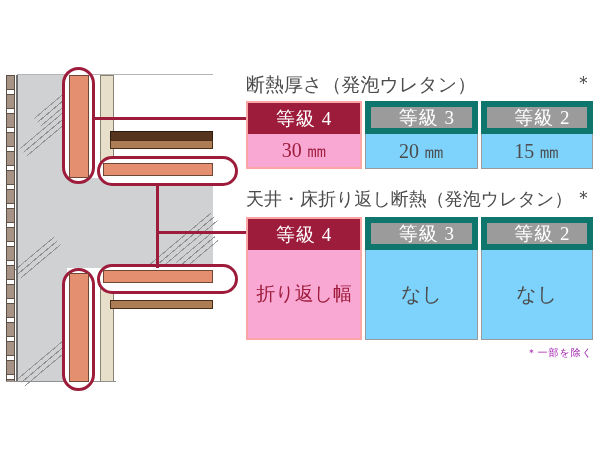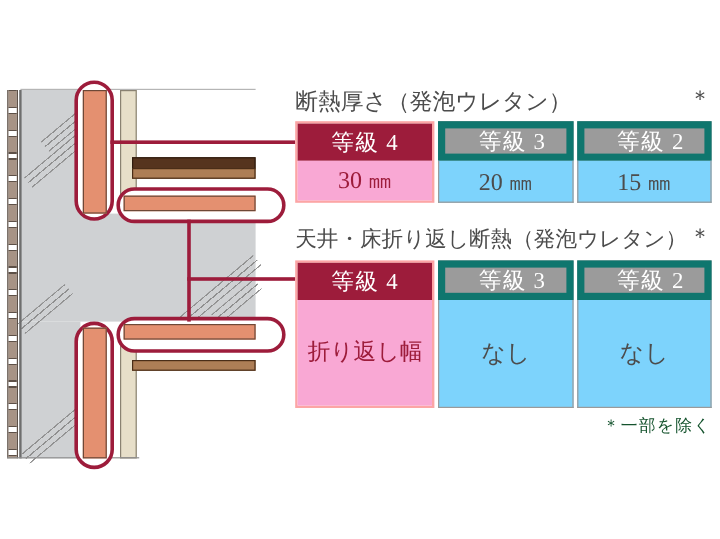--- a/index.html
+++ b/index.html
@@ -90,21 +90,21 @@
   }
   .tbl1 .val { height: 35px; }
   .tbl2 .val { height: 90px; }
   .col-red .val { background: #f9a8d4; color: #9d1c3b; border: none; }
   .tbl1 .col-red .val { height: 33px; }
   .tbl2 .col-red .val { height: 88px; }
   .val-multi { flex-direction: row; font-size: 19px; line-height: 26px; }
 
   .footnote {
     left: 246px; top: 346px; width: 347px;
-    text-align: right; font-size: 14px; color: #14532d; letter-spacing: 1px;
+    text-align: right; font-size: 10px; color: #a21caf; letter-spacing: 1px;
     font-family: "Liberation Sans", "DejaVu Sans", sans-serif;
   }
 </style>
 </head>
 <body>
 
 <div class="stage">
 
   <div class="abs">
     <div class="abs gray g-upper"></div>

